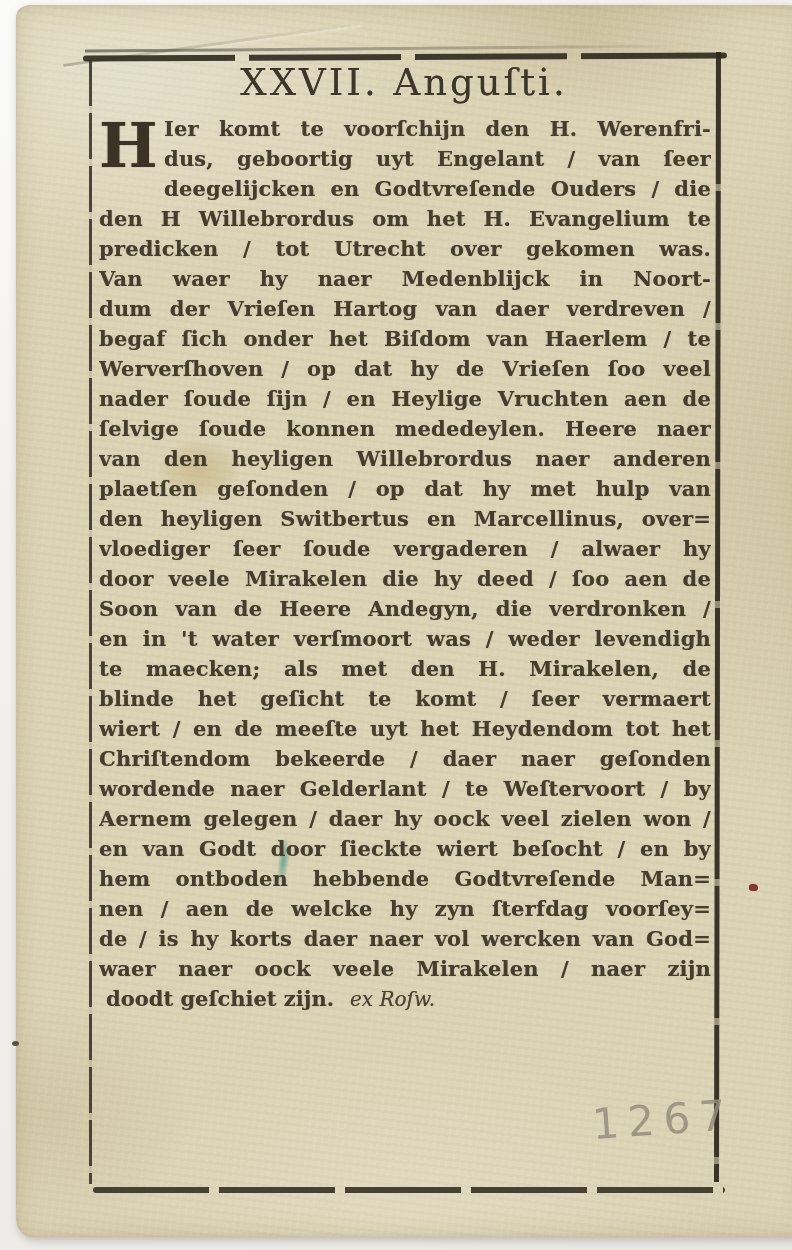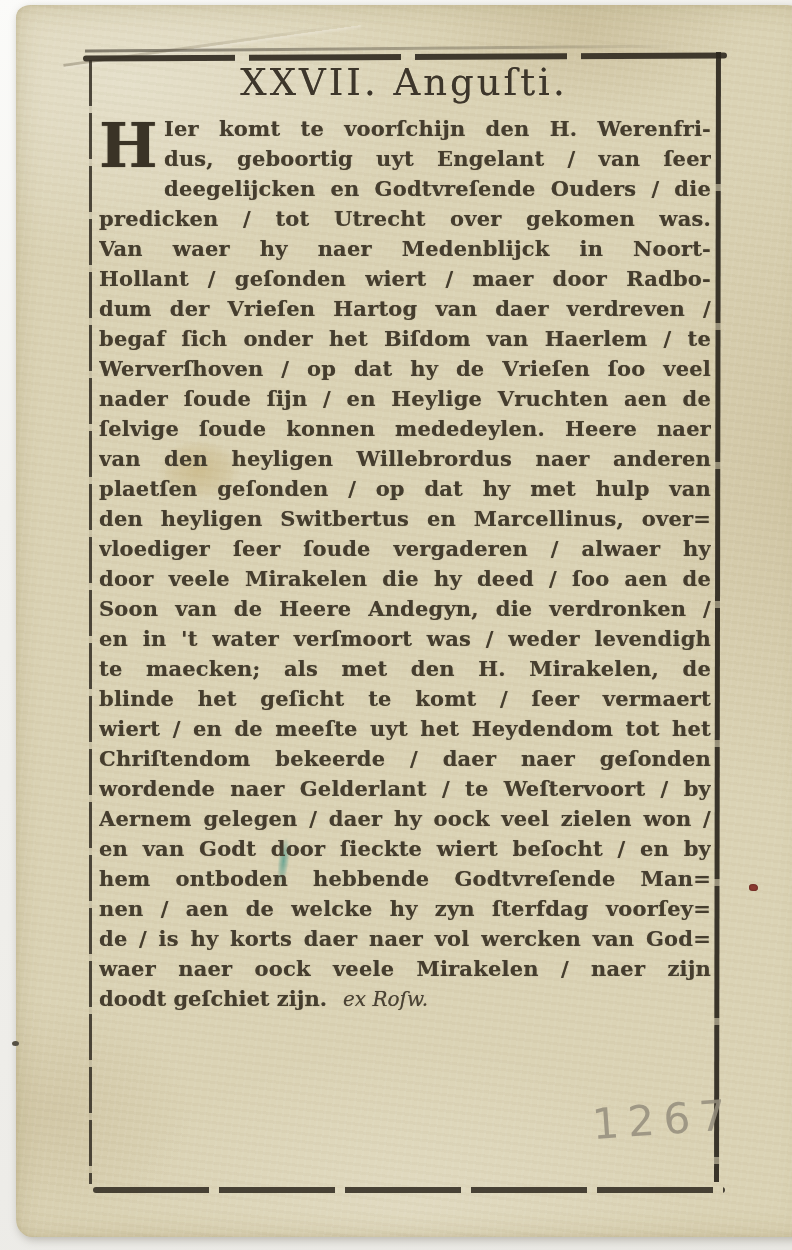--- a/index.html
+++ b/index.html
@@ -91,20 +91,21 @@
   .text-line{
     height:30px;line-height:30px;overflow:hidden;
     text-align:justify;text-align-last:justify;
     font:700 21px/30px "DejaVu Serif",serif;color:#453d2e;
     letter-spacing:.2px;text-shadow:0 0 .7px rgba(62,52,36,.55);
   }
   .last-line{
     height:30px;line-height:30px;
     font:700 21px/30px "DejaVu Serif",serif;color:#453d2e;
     text-shadow:0 0 .7px rgba(62,52,36,.55);
+    margin-left:7px;
   }
   .citation{font:italic 400 20px/30px "DejaVu Serif",serif;margin-left:16px;color:#4a4234;}
   .handwritten-number{
     position:absolute;right:-16px;top:1046px;
     font:400 42px/44px "DejaVu Sans",sans-serif;
     color:rgba(148,141,125,.85);letter-spacing:9px;
     transform:rotate(-4deg);
   }
 </style>
 </head>
@@ -126,23 +127,23 @@
       <div class="rule rule-right"></div>
 
       <div class="heading">XXVII. Anguſti.</div>
 
       <div class="body-text">
         <div class="drop-cap">H</div>
         <div id="lines">
             <div class="text-line">Ier komt te voorſchijn den H. Werenfri-</div>
             <div class="text-line">dus, geboortig uyt Engelant / van ſeer</div>
             <div class="text-line">deegelijcken en Godtvreſende Ouders / die met</div>
+            <div class="text-line">den H Willebrordus om het H. Evangelium te</div>
             <div class="text-line">predicken / tot Utrecht over gekomen was.</div>
             <div class="text-line">Van waer hy naer Medenblijck in Noort-</div>
-            <div class="text-line">Hollant / geſonden wiert / maer door Radbo-</div>
             <div class="text-line">dum der Vrieſen Hartog van daer verdreven /</div>
             <div class="text-line">begaf ſich onder het Biſdom van Haerlem / te</div>
             <div class="text-line">Werverſhoven / op dat hy de Vrieſen ſoo veel</div>
             <div class="text-line">nader ſoude ſijn / en Heylige Vruchten aen de</div>
             <div class="text-line">ſelvige ſoude konnen mededeylen. Heere naer</div>
             <div class="text-line">van den heyligen Willebrordus naer anderen</div>
             <div class="text-line">plaetſen geſonden / op dat hy met hulp van</div>
             <div class="text-line">den heyligen Switbertus en Marcellinus, over=</div>
             <div class="text-line">vloediger ſeer ſoude vergaderen / alwaer hy</div>
             <div class="text-line">door veele Mirakelen die hy deed / ſoo aen de</div>

